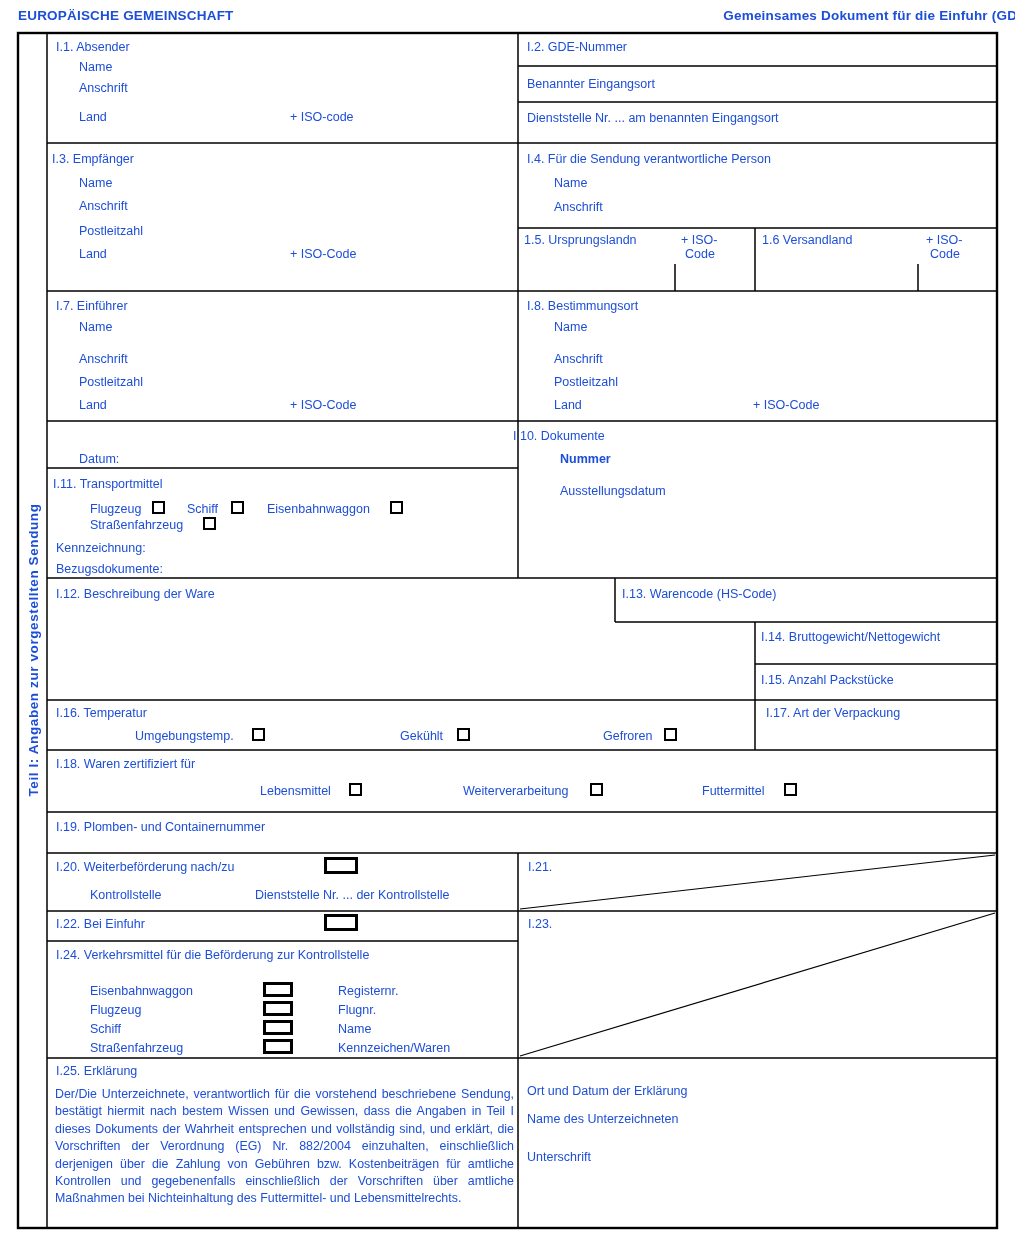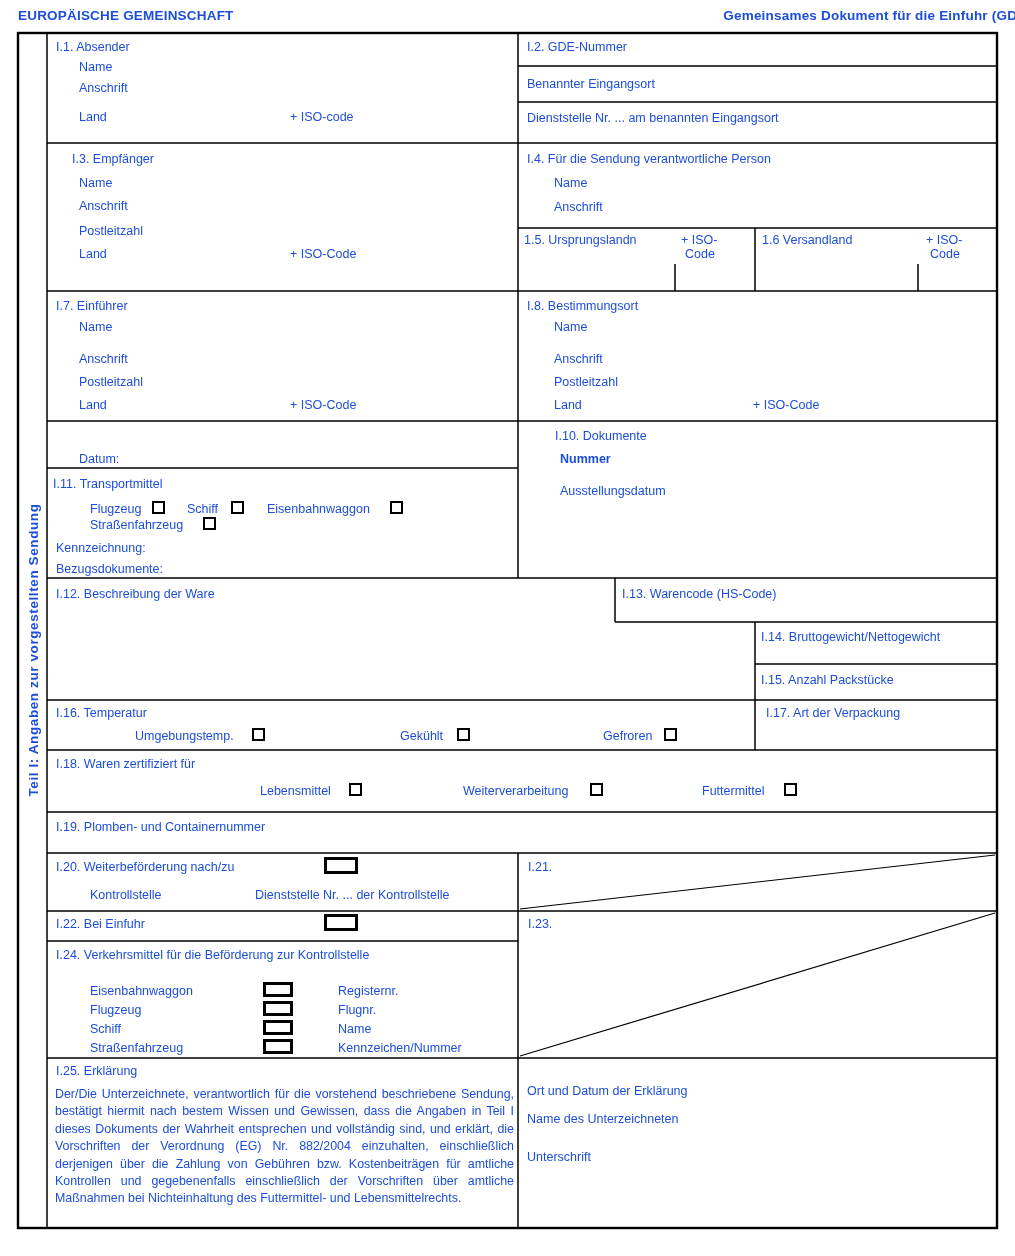--- a/index.html
+++ b/index.html
@@ -76,21 +76,21 @@
   <div class="lbl" style="left:56px; top:40px;">I.1. Absender</div>
   <div class="lbl" style="left:79px; top:60px;">Name</div>
   <div class="lbl" style="left:79px; top:81px;">Anschrift</div>
   <div class="lbl" style="left:79px; top:110px;">Land</div>
   <div class="lbl" style="left:290px; top:110px;">+ ISO-code</div>
 
   <div class="lbl" style="left:527px; top:40px;">I.2. GDE-Nummer</div>
   <div class="lbl" style="left:527px; top:77px;">Benannter Eingangsort</div>
   <div class="lbl" style="left:527px; top:111px;">Dienststelle Nr. ... am benannten Eingangsort</div>
 
-  <div class="lbl" style="left:72px; top:152px;">I.3. Empfänger</div>
+  <div class="lbl" style="left:52px; top:152px;">I.3. Empfänger</div>
   <div class="lbl" style="left:79px; top:176px;">Name</div>
   <div class="lbl" style="left:79px; top:199px;">Anschrift</div>
   <div class="lbl" style="left:79px; top:224px;">Postleitzahl</div>
   <div class="lbl" style="left:79px; top:247px;">Land</div>
   <div class="lbl" style="left:290px; top:247px;">+ ISO-Code</div>
 
   <div class="lbl" style="left:527px; top:152px;">I.4. Für die Sendung verantwortliche Person</div>
   <div class="lbl" style="left:554px; top:176px;">Name</div>
   <div class="lbl" style="left:554px; top:200px;">Anschrift</div>
 
@@ -109,21 +109,21 @@
   <div class="lbl" style="left:290px; top:398px;">+ ISO-Code</div>
 
   <div class="lbl" style="left:527px; top:299px;">I.8. Bestimmungsort</div>
   <div class="lbl" style="left:554px; top:320px;">Name</div>
   <div class="lbl" style="left:554px; top:352px;">Anschrift</div>
   <div class="lbl" style="left:554px; top:375px;">Postleitzahl</div>
   <div class="lbl" style="left:554px; top:398px;">Land</div>
   <div class="lbl" style="left:753px; top:398px;">+ ISO-Code</div>
 
   <div class="lbl" style="left:79px; top:452px;">Datum:</div>
-  <div class="lbl" style="left:555px; top:429px;text-align:right;">I.10. Dokumente</div>
+  <div class="lbl" style="left:513px; top:429px;text-align:right;">I.10. Dokumente</div>
   <div class="lbl" style="left:560px; top:452px;font-weight:bold;">Nummer</div>
   <div class="lbl" style="left:560px; top:484px;">Ausstellungsdatum</div>
 
   <div class="lbl" style="left:53px; top:477px;">I.11.  Transportmittel</div>
   <div class="lbl" style="left:90px;  top:502px;">Flugzeug</div>
   <div class="cb" style="left:152px; top:501px;"></div>
   <div class="lbl" style="left:187px; top:502px;">Schiff</div>
   <div class="cb" style="left:231px; top:501px;"></div>
   <div class="lbl" style="left:267px; top:502px;">Eisenbahnwaggon</div>
   <div class="cb" style="left:390px; top:501px;"></div>
@@ -171,21 +171,21 @@
   <div class="cbl" style="left:263px; top:982px;  width:30px; height:15px;"></div>
   <div class="lbl" style="left:338px; top:984px;">Registernr.</div>
   <div class="lbl" style="left:90px;  top:1003px;">Flugzeug</div>
   <div class="cbl" style="left:263px; top:1001px; width:30px; height:15px;"></div>
   <div class="lbl" style="left:338px; top:1003px;">Flugnr.</div>
   <div class="lbl" style="left:90px;  top:1022px;">Schiff</div>
   <div class="cbl" style="left:263px; top:1020px; width:30px; height:15px;"></div>
   <div class="lbl" style="left:338px; top:1022px;">Name</div>
   <div class="lbl" style="left:90px;  top:1041px;">Straßenfahrzeug</div>
   <div class="cbl" style="left:263px; top:1039px; width:30px; height:15px;"></div>
-  <div class="lbl" style="left:338px; top:1041px;">Kennzeichen/Nummer</div>
+  <div class="lbl" style="left:338px; top:1041px;">Kennzeichen/Waren</div>
 
   <div class="lbl" style="left:56px; top:1064px;">I.25. Erklärung</div>
   <div class="para">Der/Die Unterzeichnete, verantwortlich für die vorstehend beschriebene Sendung, bestätigt hiermit nach bestem Wissen und Gewissen, dass die Angaben in Teil I dieses Dokuments der Wahrheit entsprechen und vollständig sind, und erklärt, die Vorschriften der Verordnung (EG) Nr. 882/2004 einzuhalten, einschließlich derjenigen über die Zahlung von Gebühren bzw. Kostenbeiträgen für amtliche Kontrollen und gegebenenfalls einschließlich der Vorschriften über amtliche Maßnahmen bei Nichteinhaltung des Futtermittel- und Lebensmittelrechts.</div>
   <div class="lbl" style="left:527px; top:1068px;margin-top:16px;">Ort und Datum der Erklärung</div>
   <div class="lbl" style="left:527px; top:1112px;">Name des Unterzeichneten</div>
   <div class="lbl" style="left:527px; top:1150px;">Unterschrift</div>
 
 </div>
 
 </body></html>

